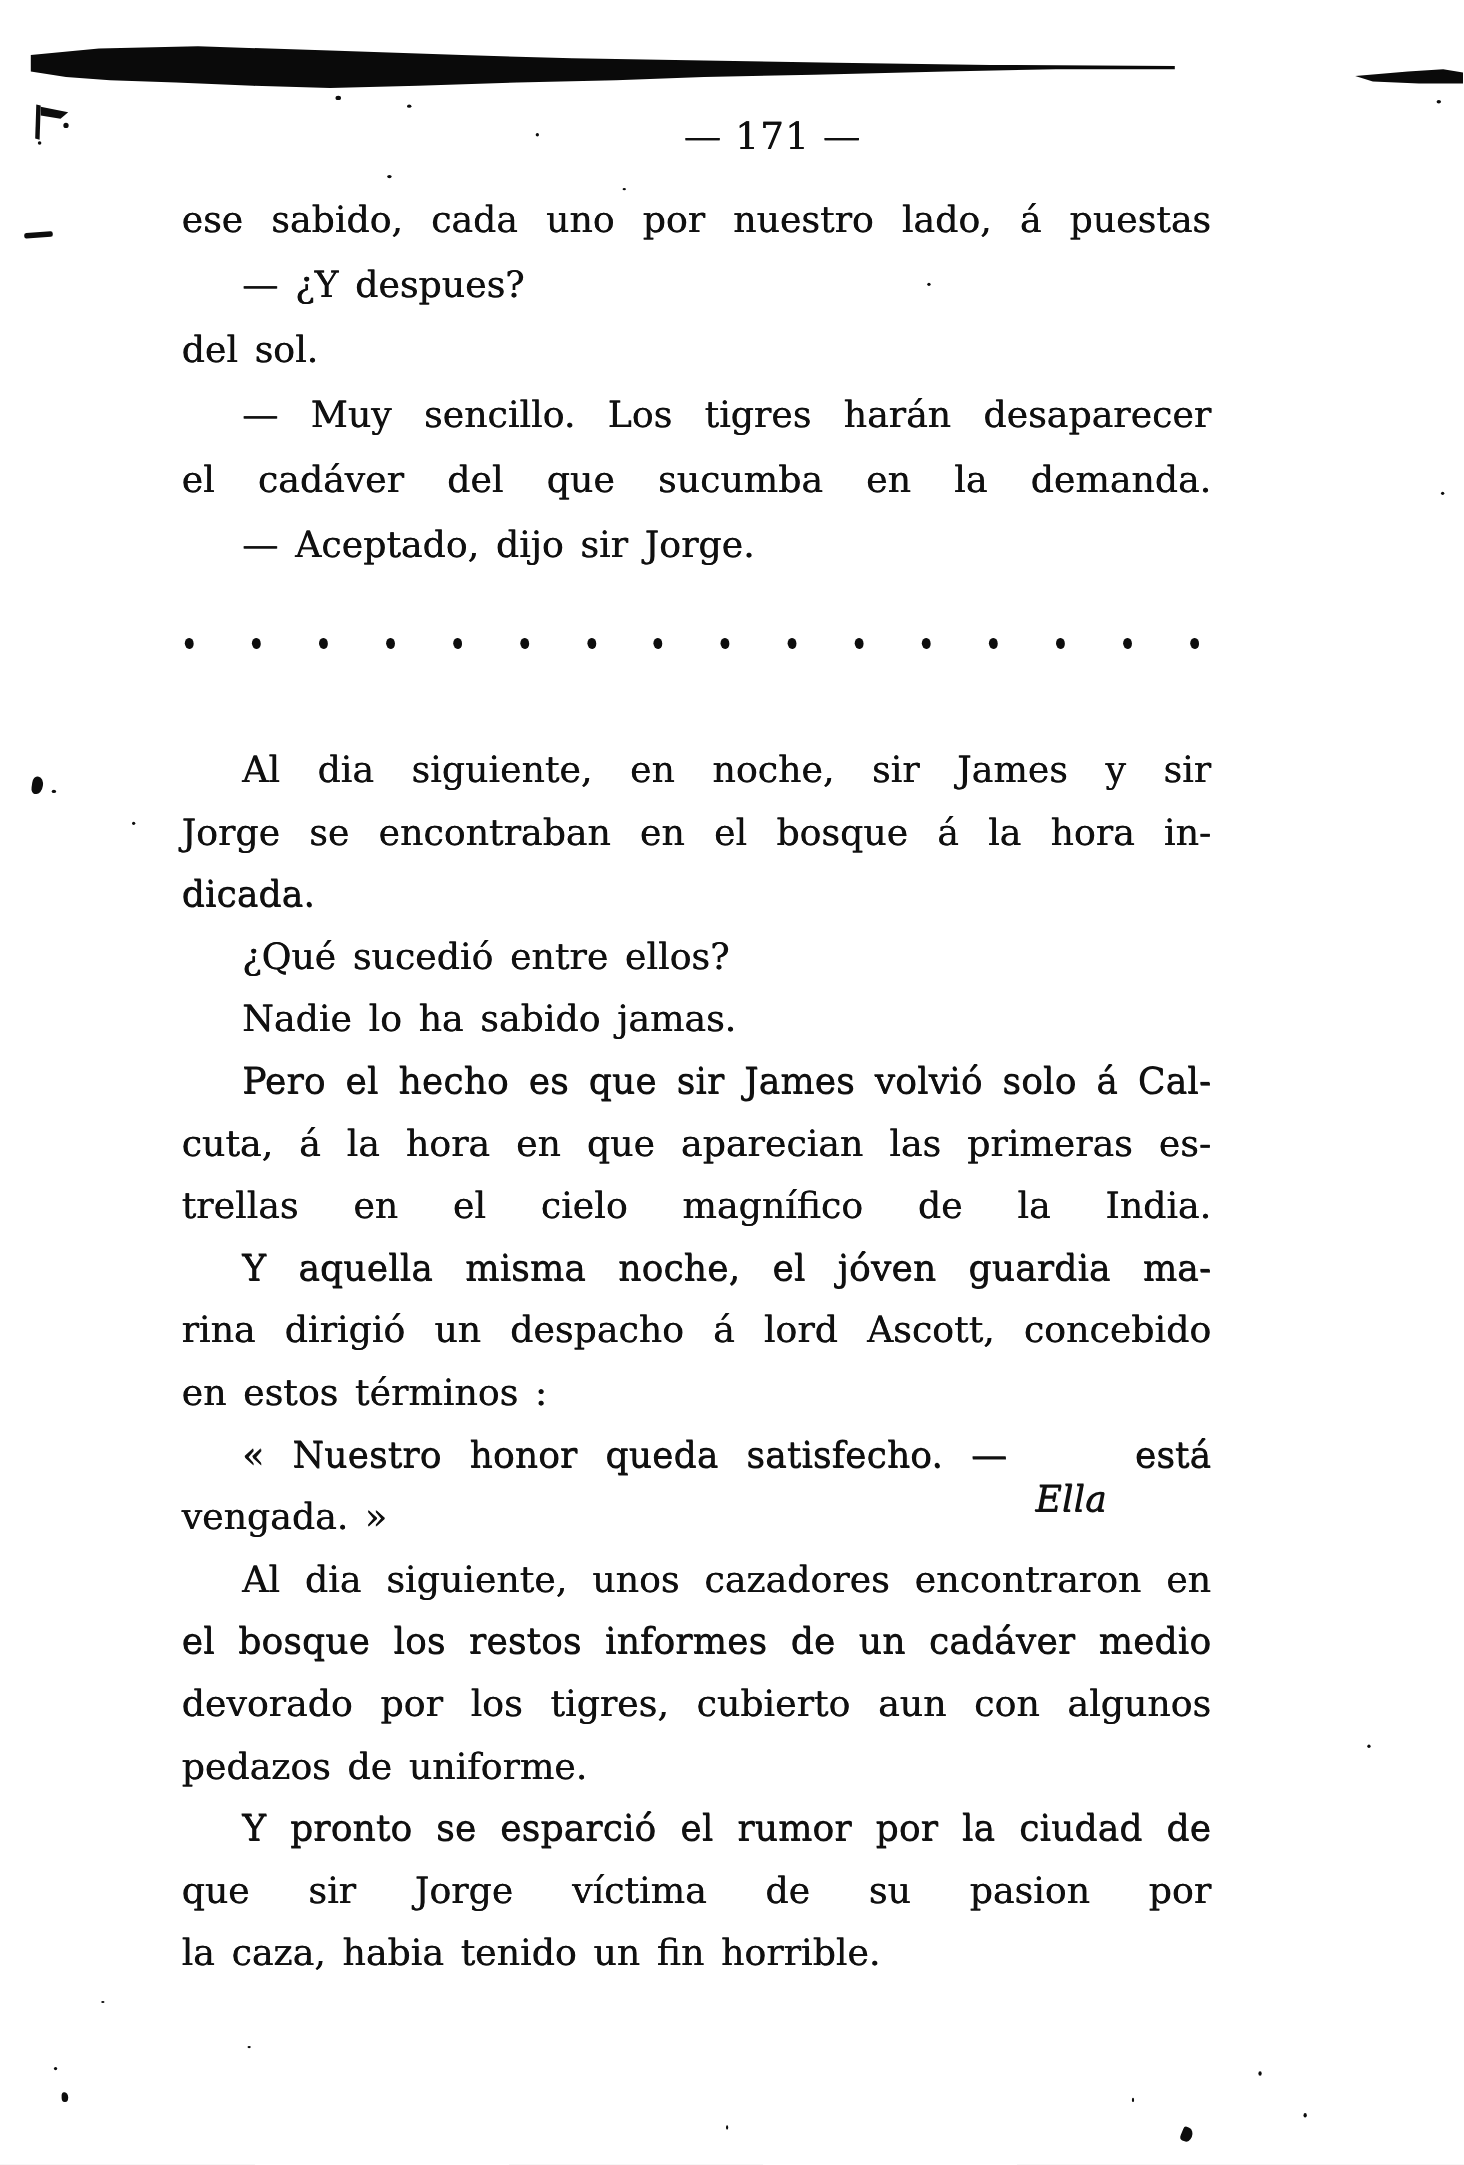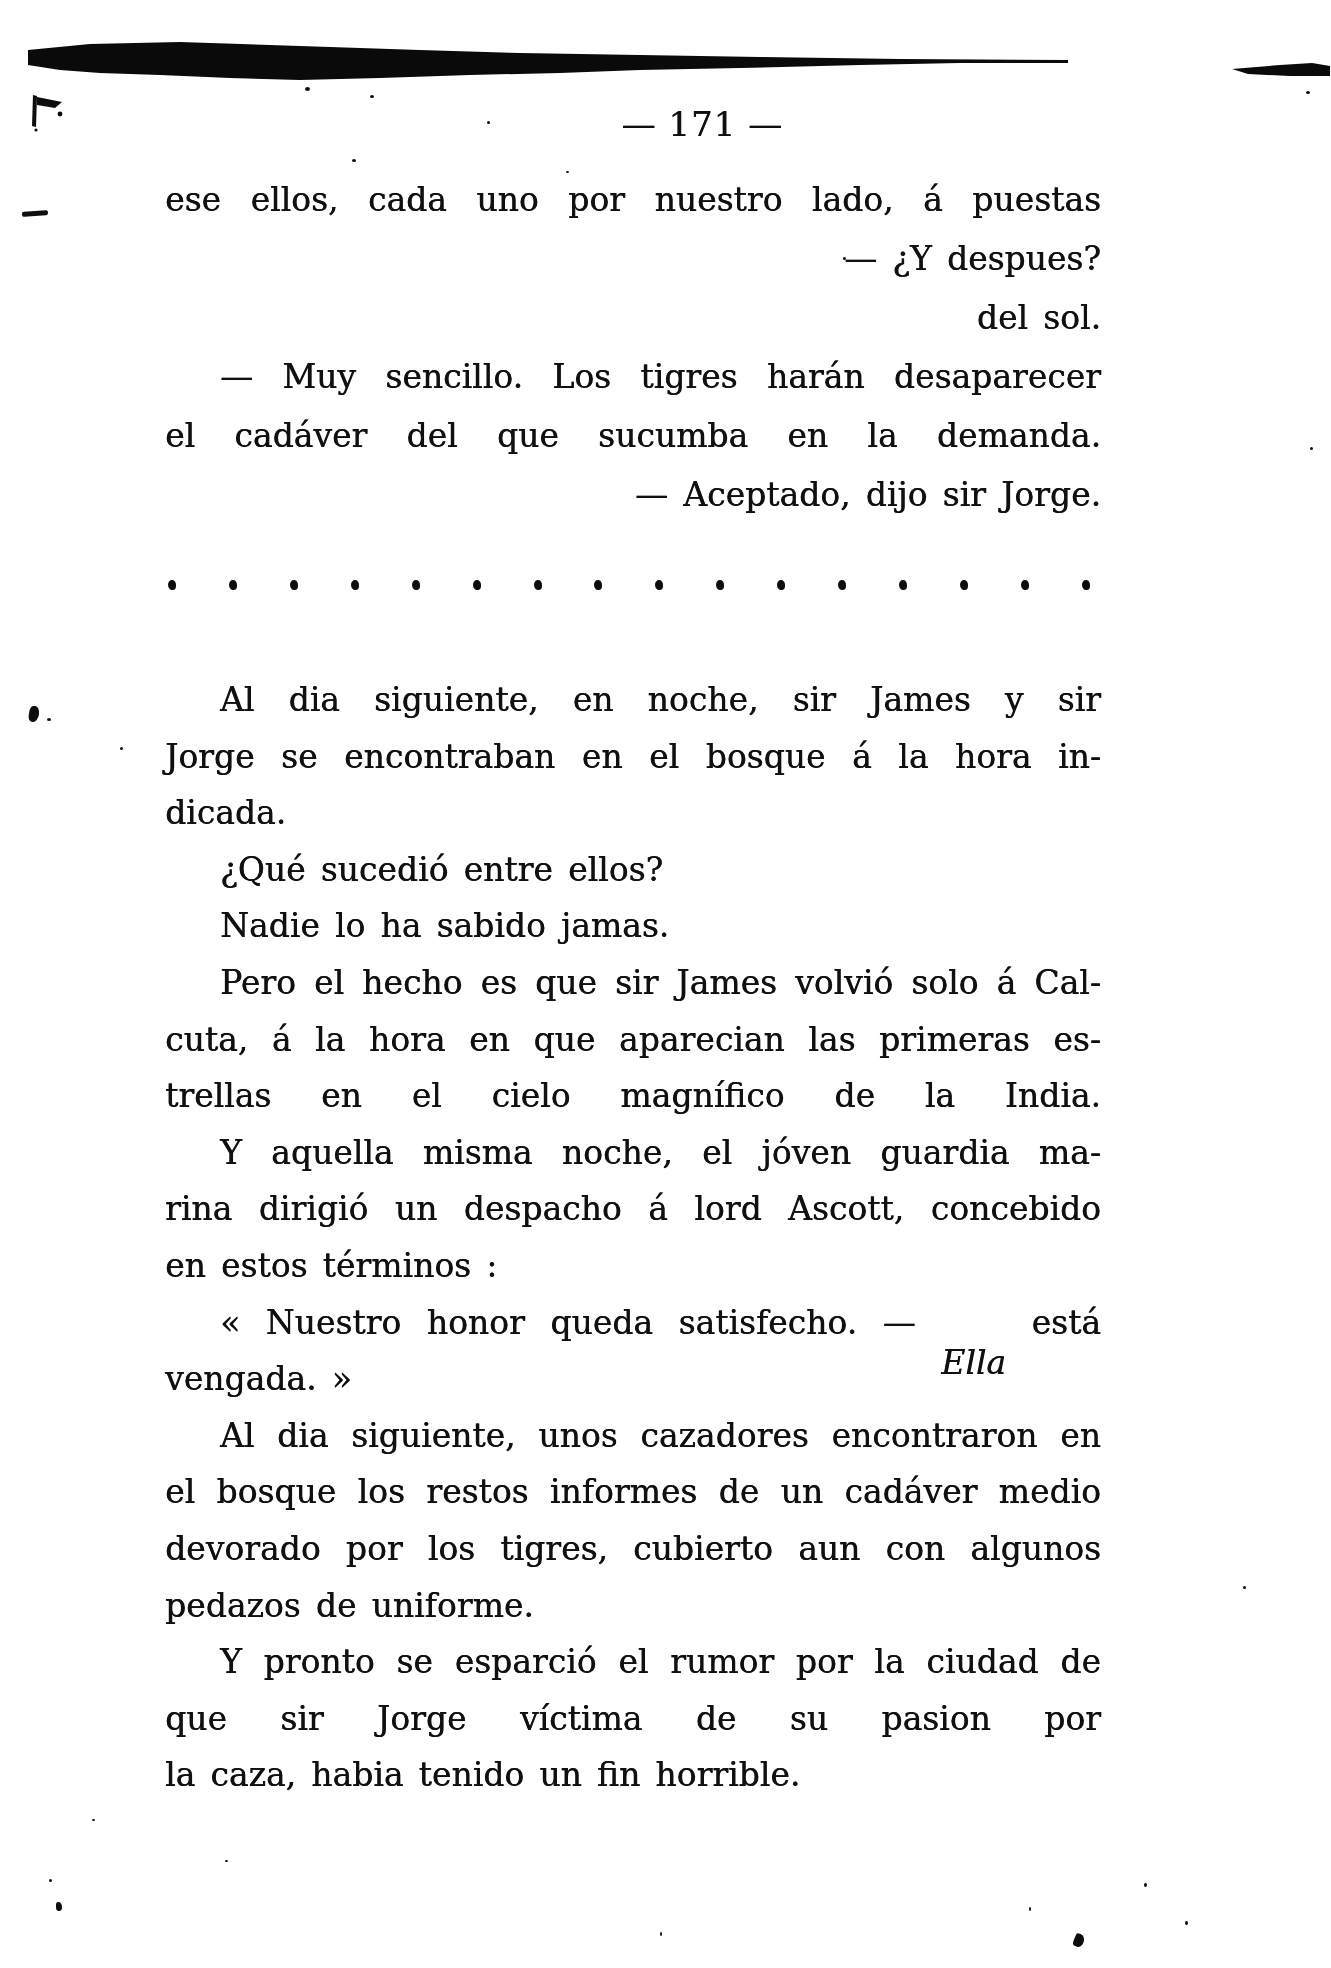--- a/index.html
+++ b/index.html
@@ -5,21 +5,21 @@
   html,body{margin:0;padding:0;background:#e8e8e8;}
   .page{
     position:relative;
     width:1331px;height:1968px;
     background:#ffffff;
     font-family:"DejaVu Serif", serif;
     color:#101010;
     overflow:hidden;
   }
   .textcol{position:absolute;left:165px;width:936px;}
-  #block1{top:170px;text-align:right;--lh:59px;}
+  #block1{top:170px;--lh:59px;}
   #block2{top:672px;--lh:56.6px;}
   .line{
     height:var(--lh);line-height:var(--lh);
     font-size:33px;
     white-space:nowrap;
     word-spacing:0.14em;
     text-shadow:0.4px 0.2px 0 #141414;
   }
   .line.justify{display:flex;justify-content:space-between;white-space:normal;}
   .line.indent{padding-left:55px;}
@@ -88,21 +88,21 @@
   <div class="speck" style="left:49px;top:1879px;width:3px;height:3px"></div>
   <div class="speck" style="left:56px;top:1902px;width:6px;height:9px;border-radius:40% 60% 50% 50%"></div>
   <div class="speck" style="left:1144px;top:1883px;width:3px;height:4px"></div>
   <div class="speck" style="left:1029px;top:1907px;width:2px;height:4px"></div>
   <div class="speck" style="left:1185px;top:1921px;width:3px;height:4px"></div>
   <div class="speck" style="left:660px;top:1932px;width:2px;height:4px"></div>
 
   <div class="textcol" id="block1">
       <div class="line justify">
         <span>ese</span>
-        <span>ellos,</span>
+        <span>sabido,</span>
         <span>cada</span>
         <span>uno</span>
         <span>por</span>
         <span>nuestro</span>
         <span>lado,</span>
         <span>á</span>
         <span>puestas</span>
       </div>
       <div class="line indent"><span>—</span> <span>¿Y</span> <span>despues?</span></div>
       <div class="line"><span>del</span> <span>sol.</span></div>

